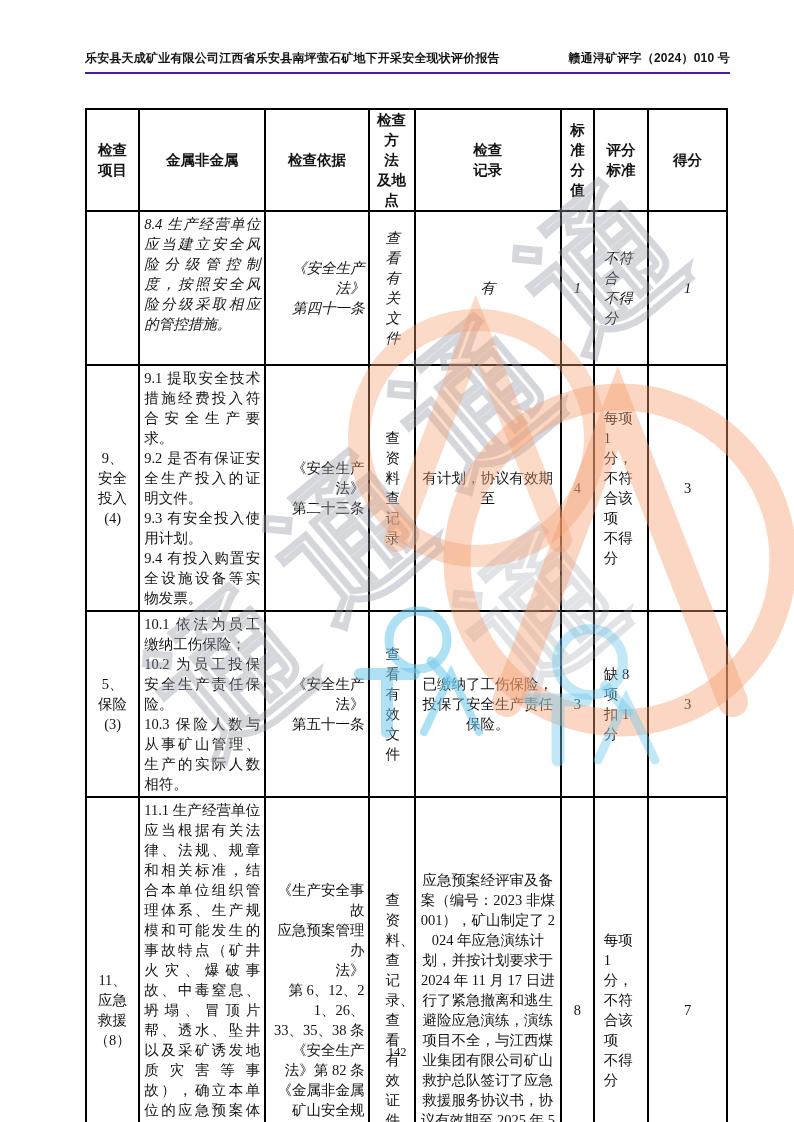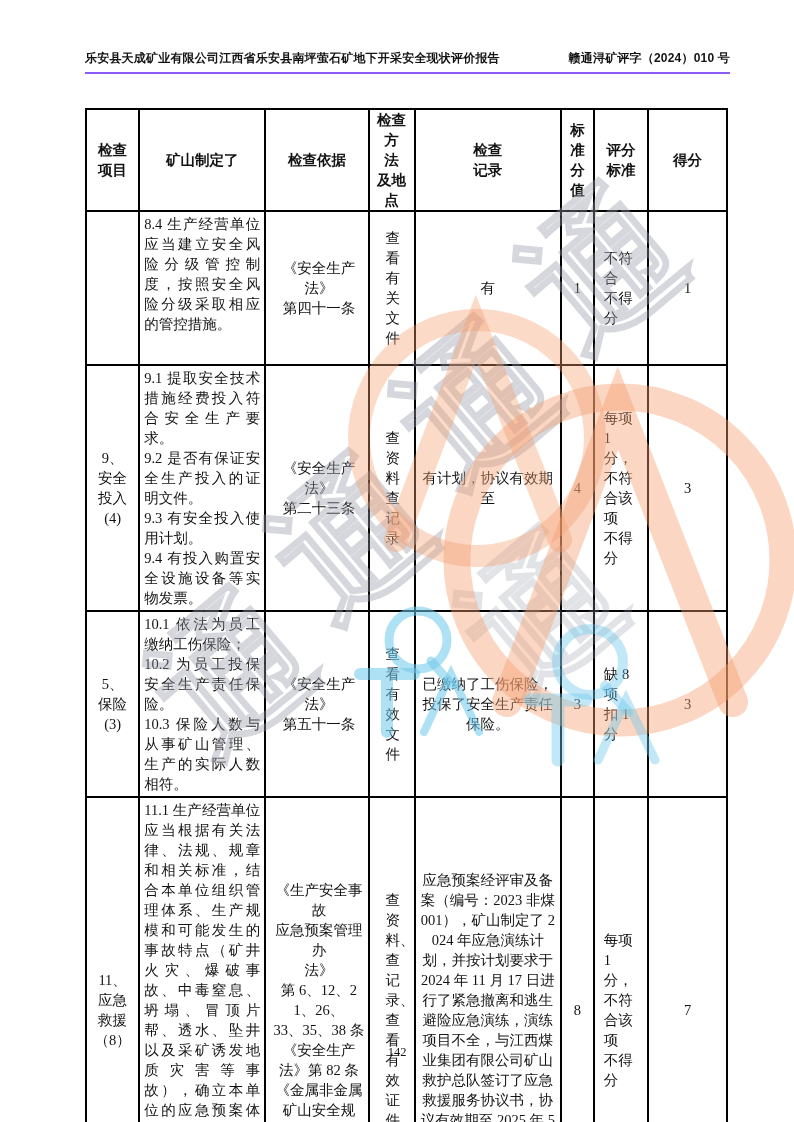--- a/index.html
+++ b/index.html
@@ -5,21 +5,21 @@
   html,body{margin:0;padding:0;background:#e8e8e8;}
   .page{
     position:relative; width:794px; height:1122px; margin:0 auto;
     background:#ffffff; overflow:hidden;
     font-family:"Liberation Serif","DejaVu Serif",serif; color:#131313;
   }
   
   .doc-header{
     position:absolute; left:85px; top:50px; width:645px;
     display:flex; justify-content:space-between; align-items:flex-end;
-    border-bottom:2px solid #8b5cf6; padding-bottom:5px;
+    border-bottom:2px solid #4c1d95; padding-bottom:5px;
     font-family:"Liberation Sans","DejaVu Sans",sans-serif;
     font-size:12px; font-weight:bold; letter-spacing:.2px; white-space:nowrap;
   }
   
   table.checklist{
     position:absolute; left:85px; top:108px; width:643px;
     border-collapse:collapse; table-layout:fixed; z-index:2;
   }
   .checklist th,.checklist td{
     border:2px solid #000; padding:1px 3px;
@@ -29,24 +29,24 @@
   .checklist th{font-weight:bold; text-align:center; white-space:pre-line; padding:0 1px;}
   .c-item   {width:52px;}
   .c-content{width:123px;}
   .c-basis  {width:101px;}
   .c-method {width:45px;}
   .c-record {width:143px;}
   .c-std    {width:32px;}
   .c-crit   {width:53px;}
   .c-score  {width:77px;}
   tr.hrow  {height:77px;}
-  tr.r0{height:125px;} tr.r1{height:218px;} tr.r2{height:144px;} tr.r3{height:365px;}
+  tr.r0{height:125px;font-style:italic;} tr.r1{height:218px;} tr.r2{height:144px;} tr.r3{height:365px;}
   td.item  {text-align:center; white-space:pre-line;}
   td.content{text-align:justify; text-justify:inter-character; vertical-align:top; white-space:pre-line; padding:2px 4px;}
-  td.basis {text-align:center; white-space:pre-line; padding-left:7px;}
+  td.basis {text-align:right; white-space:pre-line; padding-left:7px;}
   td.method{text-align:center; white-space:pre-line; padding:16px;}
   td.record{text-align:center; white-space:pre-line; padding:2px 5px;}
   td.record.center{text-align:center;}
   td.num   {text-align:center;}
   td.crit  {text-align:left; white-space:pre-line; padding:0 9px;}
   
   .page-number{
     position:absolute; left:0; right:0; top:1038px; text-align:center;
     font-size:12.5px; font-family:"Liberation Serif",serif;margin-top:7px;
   }
@@ -75,21 +75,21 @@
         <col class="c-method">
       <col class="c-record">
         <col class="c-std">
         <col class="c-crit">
         <col class="c-score">
     </colgroup>
     <tbody>
       <tr class="hrow">
         <th>检查
 项目</th>
-        <th>矿山制定了</th>
+        <th>金属非金属</th>
         <th>检查依据</th>
         <th>检查方
 法
 及地
 点</th>
         <th>检查
 记录</th>
         <th>标
 准
 分

